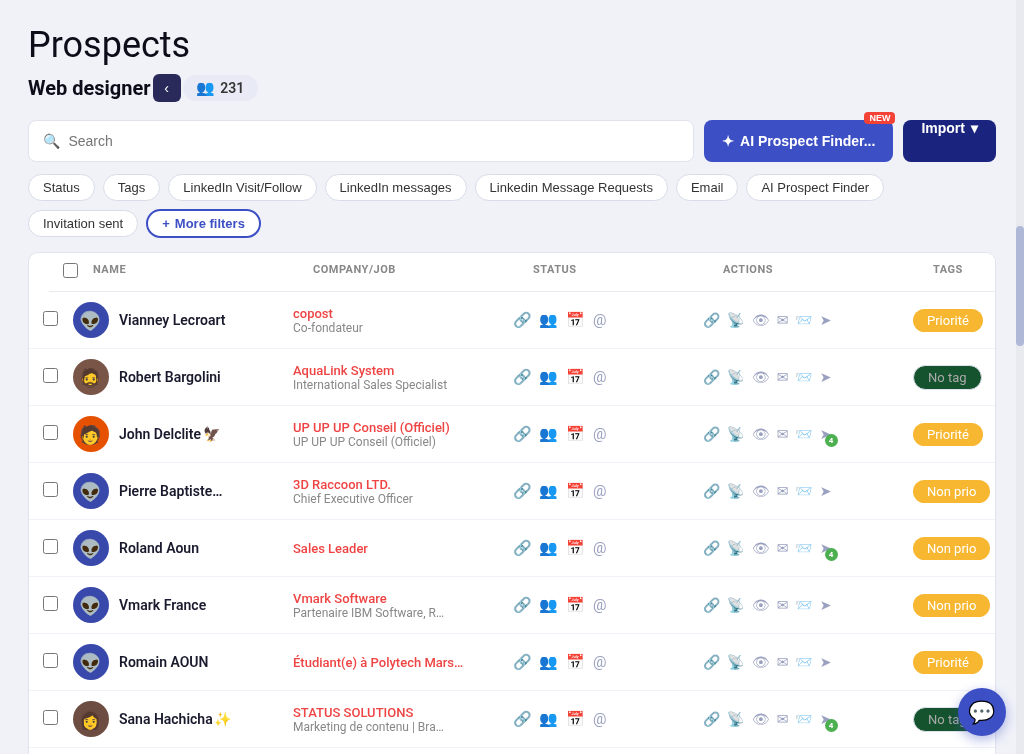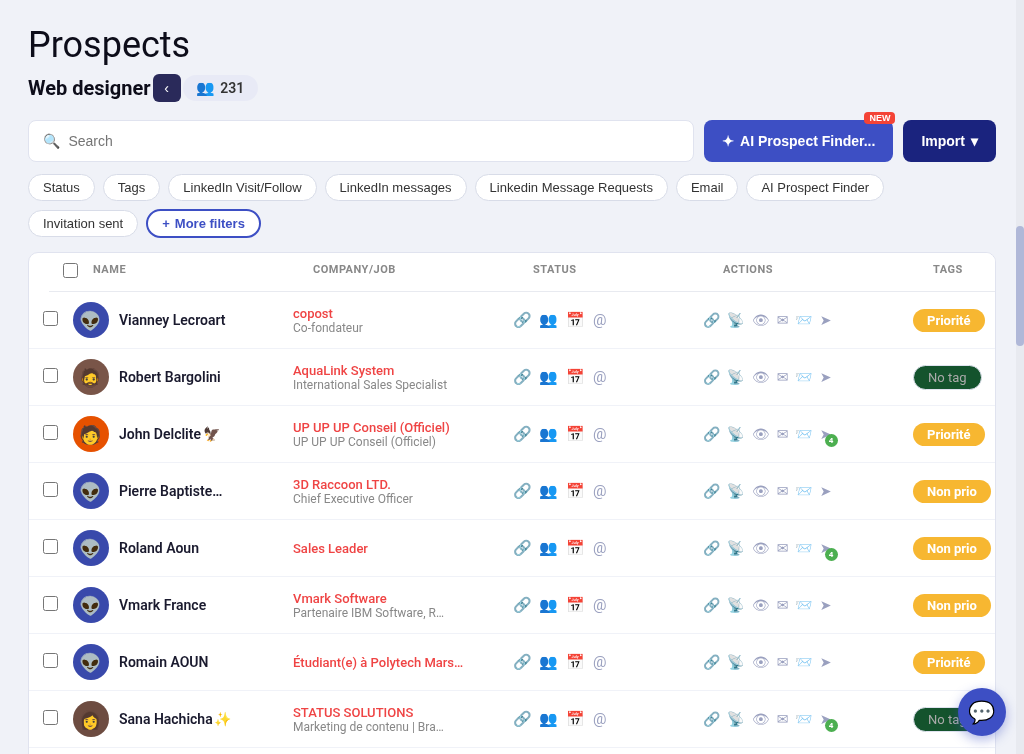--- a/index.html
+++ b/index.html
@@ -119,21 +119,20 @@
       background: #1a237e;
       color: white;
       border: none;
       border-radius: 8px;
       padding: 0 18px;
       height: 42px;
       cursor: pointer;
       font-size: 14px;
       font-weight: 600;
       display: flex;
-      align-items: center;
       gap: 6px;
     }
     .filter-row {
       display: flex;
       gap: 8px;
       flex-wrap: wrap;
       margin-bottom: 14px;
       align-items: center;
     }
     .filter-btn {
@@ -278,21 +277,21 @@
       font-weight: 700;
     }
     .tags-cell {
       display: flex;
       align-items: center;
     }
     .tag-badge {
       border-radius: 20px;
       padding: 4px 14px;
       font-size: 13px;
-      font-weight: 700;
+      font-weight: 400;
       color: white;
     }
     .tag-priorite { background: #f7b731; color: white; }
     .tag-non-prio { background: #f7b731; color: white; }
     .tag-none {
       background: #14532d;
       color: #aaa;
       border: 1px solid #e0e3ef;
       border-radius: 20px;
       padding: 4px 14px;

